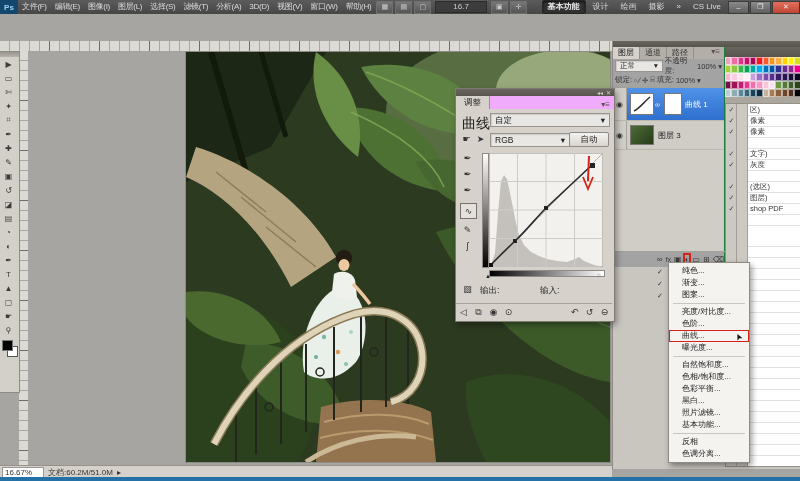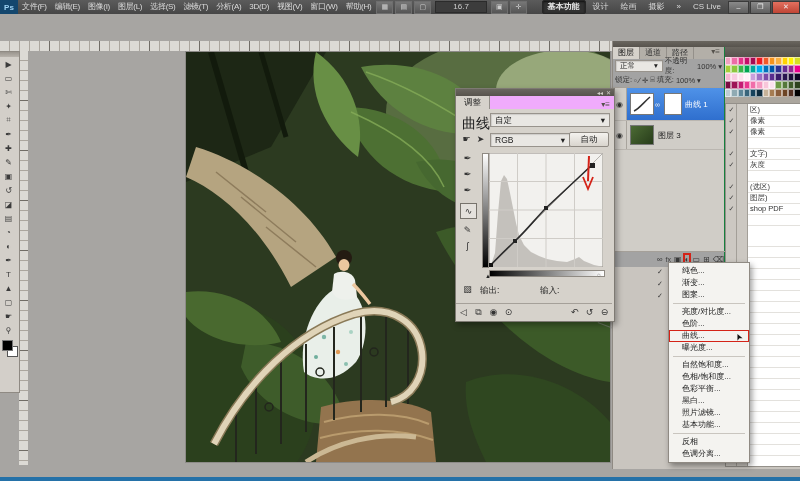--- a/index.html
+++ b/index.html
@@ -456,16 +456,21 @@
     <div class="pmi">基本功能...</div>
     <div class="psep"></div>
     <div class="pmi">反相</div>
     <div class="pmi">色调分离...</div>
   </div>
 
   <span class="abs straycheck" style="left:657px;top:268px">✓</span>
   <span class="abs straycheck" style="left:657px;top:280px">✓</span>
   <span class="abs straycheck" style="left:657px;top:292px">✓</span>
 
+  <div class="abs statusbar">
+    <span class="szoom">16.67%</span>
+    <span>文档:60.2M/51.0M</span>
+    <span>▸</span>
+  </div>
 
   <div class="abs wmbar"></div>
 
 </div>
 
 </body></html>

